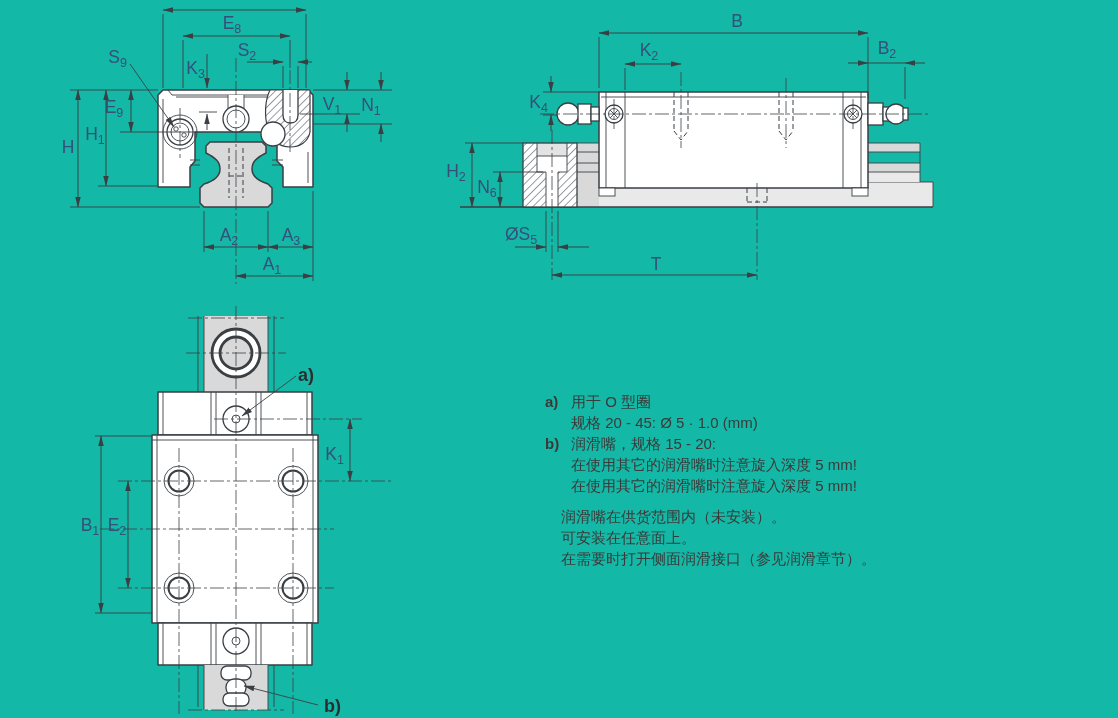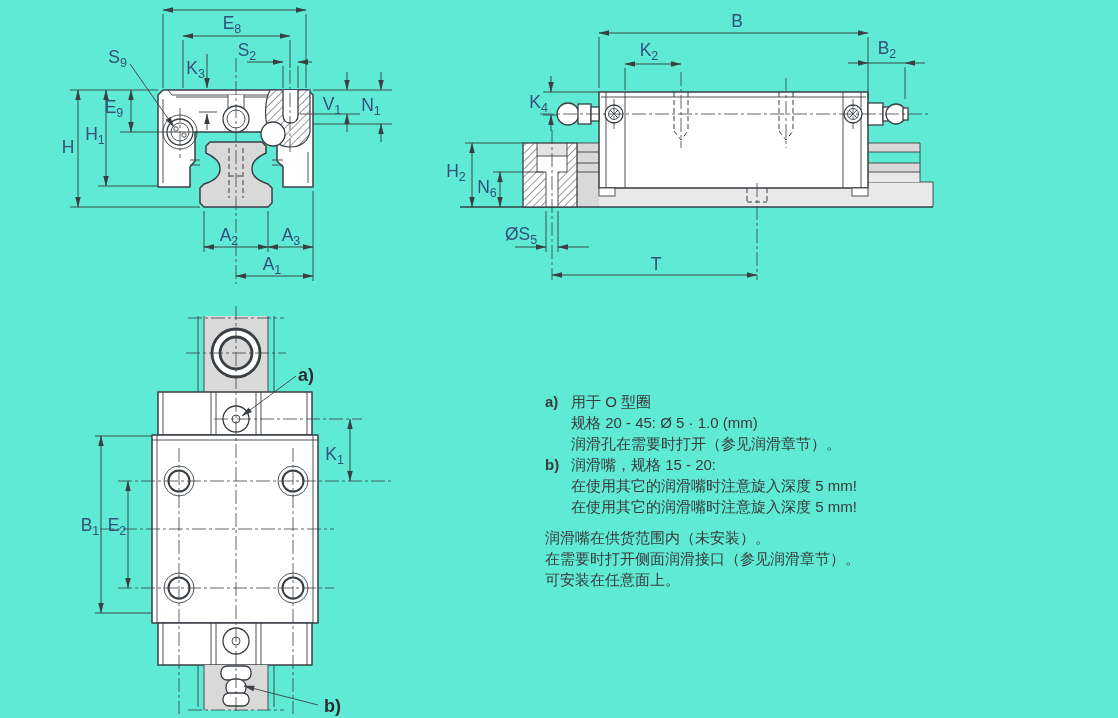--- a/index.html
+++ b/index.html
@@ -1,16 +1,16 @@
 <!DOCTYPE html>
 <html><head>
 <meta charset="utf-8">
 <style>
   html,body{margin:0;padding:0;background:#fff;}
-  .canvas{position:relative;width:1118px;height:718px;background:#5eead4;overflow:hidden;
+  .canvas{position:relative;width:1118px;height:718px;background:#14b8a6;overflow:hidden;
           font-family:"Liberation Sans",sans-serif;}
   svg{position:absolute;left:0;top:0;}
   
   .ln  {stroke:#3a3f44;stroke-width:1.5;fill:none;stroke-linejoin:round;}
   .lnt {stroke:#3a3f44;stroke-width:0.9;fill:none;}
   .ln13{stroke:#3a3f44;stroke-width:1.3;fill:none;}
   .wht {fill:#ffffff;}
   .gry {fill:#d9d9d9;}
   .gry2{fill:#e9e9e9;}
   .plug{fill:#e3e3e3;}
@@ -18,21 +18,21 @@
   .cl  {stroke:#3a3f44;stroke-width:0.8;fill:none;stroke-dasharray:14 3 3 3;}
   .hid {stroke:#3a3f44;stroke-width:1;fill:none;stroke-dasharray:5 3;}
   text.dml{font-family:"Liberation Sans",sans-serif;font-size:17.5px;fill:#35507a;}
   text.dml tspan.sb{font-size:12.5px;}
   text.refl{font-family:"Liberation Sans",sans-serif;font-size:18px;font-weight:bold;fill:#2b2e31;}
   
   .notes{position:absolute;left:545px;top:391px;width:440px;font-size:15px;line-height:21px;color:#3a3a3a;}
   .nline{position:relative;padding-left:26px;}
   .nline .pfx{position:absolute;left:0;top:0;font-weight:bold;}
   .sp{height:10px;}
-  .nfoot{padding-left:0;}
+  .nfoot{padding-left:0;margin-left:16px;}
 </style>
 </head>
 <body>
 
 <div class="canvas">
 <svg width="1118" height="718" viewBox="0 0 1118 718">
   <defs>
     <marker id="aE" viewBox="0 0 10 6" refX="9.5" refY="3" markerWidth="11" markerHeight="7" orient="auto" markerUnits="userSpaceOnUse">
       <path d="M0,0.4 L10,3 L0,5.6 Z" fill="#3a3f44"></path>
     </marker>
@@ -324,22 +324,21 @@
     <g>
       <text class="dml" x="117" y="531" text-anchor="middle"><tspan>E</tspan><tspan class="sb" dy="4">2</tspan></text>
       <path class="dim" d="M128,481 V588" marker-start="url(#aS)" marker-end="url(#aE)"></path>
     </g>
   </g>
 </svg>
 
 <div class="notes">
   <div class="nline"><span class="pfx">a)</span><span>用于 O 型圈</span></div>
   <div class="nline"><span>规格 20 - 45: Ø 5 · 1.0 (mm)</span></div>
-  <div class="nline"><span>润滑孔在需要时打开（参见润滑章节）。</span></div>
   <div class="nline"><span class="pfx">b)</span><span>润滑嘴，规格 15 - 20:</span></div>
   <div class="nline"><span>在使用其它的润滑嘴时注意旋入深度 5 mm!</span></div>
   <div class="nline"><span>在使用其它的润滑嘴时注意旋入深度 5 mm!</span></div>
   <div class="sp"></div>
   <div class="nline nfoot"><span>润滑嘴在供货范围内（未安装）。</span></div>
+  <div class="nline nfoot"><span>可安装在任意面上。</span></div>
   <div class="nline nfoot"><span>在需要时打开侧面润滑接口（参见润滑章节）。</span></div>
-  <div class="nline nfoot"><span>可安装在任意面上。</span></div>
 </div>
 </div>
 
 </body></html>

